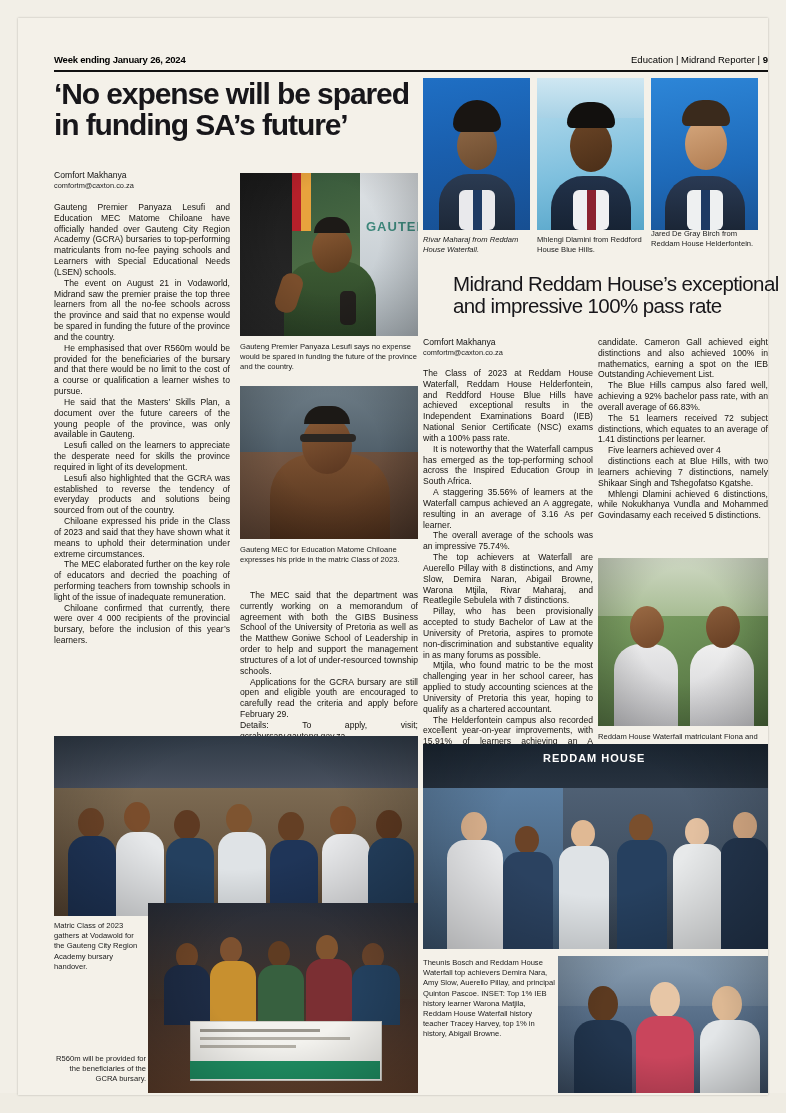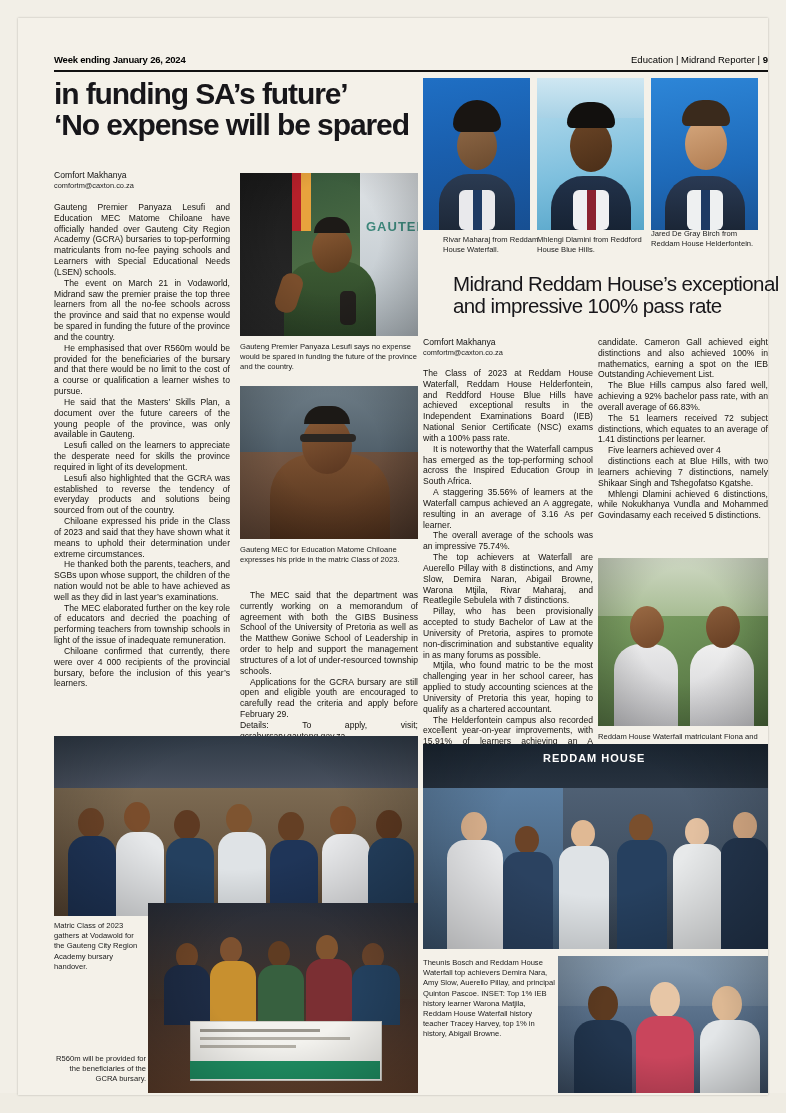--- a/index.html
+++ b/index.html
@@ -110,38 +110,37 @@
       <span>Education</span>
       <span>|</span>
       <span>Midrand Reporter</span>
       <span>|</span>
       <b>9</b>
     </div>
   </div>
   <div class="rule"></div>
 
   <div class="hl-bold" style="position:absolute;left:36px;top:60px;width:365px;font-size:30px;">
+    <div>‘No expense will be spared</div>
     <div>in funding SA’s future’</div>
-    <div>‘No expense will be spared</div>
   </div>
 
   <div class="byline" style="position:absolute;left:36px;top:152px;width:176px;">
     <div>Comfort Makhanya</div>
     <div class="mail">comfortm@caxton.co.za</div>
   </div>
 
   <div class="body" style="position:absolute;left:36px;top:184px;width:176px;">
     <p class="first">Gauteng Premier Panyaza Lesufi and Education MEC Matome Chiloane have officially handed over Gauteng City Region Academy (GCRA) bursaries to top-performing matriculants from no-fee paying schools and Learners with Special Educational Needs (LSEN) schools.</p>
-    <p>The event on March 21 in Vodaworld, Midrand saw the premier praise the top three learners from all the no-fee schools across the province and said that no expense would be spared in funding the future of the province and the country.</p>
+    <p>The event on August 21 in Vodaworld, Midrand saw the premier praise the top three learners from all the no-fee schools across the province and said that no expense would be spared in funding the future of the province and the country.</p>
     <p>He emphasised that over R560m would be provided for the beneficiaries of the bursary and that there would be no limit to the cost of a course or qualification a learner wishes to pursue.</p>
     <p>He said that the Masters’ Skills Plan, a document over the future careers of the young people of the province, was only available in Gauteng.</p>
     <p>Lesufi called on the learners to appreciate the desperate need for skills the province required in light of its development.</p>
     <p>Lesufi also highlighted that the GCRA was established to reverse the tendency of everyday products and solutions being sourced from out of the country.</p>
     <p>Chiloane expressed his pride in the Class of 2023 and said that they have shown what it means to uphold their determination under extreme circumstances.</p>
-    <p>He thanked both the parents, teachers, and SGBs upon whose support, the children of the nation would not be able to have achieved as well as they did in last year’s examinations.</p>
     <p>The MEC elaborated further on the key role of educators and decried the poaching of performing teachers from township schools in light of the issue of inadequate remuneration.</p>
     <p>Chiloane confirmed that currently, there were over 4 000 recipients of the provincial bursary, before the inclusion of this year’s learners.</p>
   </div>
 
   <div class="photo g-green" style="left:222px;top:155px;width:178px;height:163px;">
     <div class="band" style="left:0;top:0;width:52px;height:163px;background:linear-gradient(180deg,#1b1b1b,#2b2b2b);"></div>
     <div class="redstrip" style="left:52px;top:0;width:9px;height:58px;"></div>
     <div class="band" style="left:61px;top:0;width:10px;height:58px;background:#e8a33d;"></div>
     <div class="band" style="left:120px;top:0;width:58px;height:163px;background:linear-gradient(180deg,#dfe3e6,#b9c2c8);"></div>
     <div class="wordmark" style="left:126px;top:46px;font-size:13px;color:#0b6b5a;opacity:.75;">GAUTENG</div>
@@ -186,21 +185,21 @@
     <div class="band" style="left:50px;top:112px;width:9px;height:40px;background:#8c2230;"></div>
   </div>
   <div class="photo g-blue2" style="left:633px;top:60px;width:107px;height:152px;">
     <div class="band" style="left:14px;top:98px;width:80px;height:54px;background:linear-gradient(180deg,#2a3a54,#1b2636);border-radius:32px 32px 0 0;"></div>
     <div class="face" style="left:34px;top:40px;width:42px;height:52px;background:linear-gradient(160deg,#d6a87e,#b07c51);"></div>
     <div class="band" style="left:31px;top:22px;width:48px;height:26px;background:#3a2a1c;border-radius:24px 24px 6px 6px;"></div>
     <div class="band" style="left:36px;top:112px;width:36px;height:40px;background:#eef0f1;border-radius:6px;"></div>
     <div class="band" style="left:50px;top:112px;width:9px;height:40px;background:#1e3a63;"></div>
   </div>
 
-  <div class="caption" style="position:absolute;left:425px;top:217px;width:104px;">Rivar Maharaj from Reddam House Waterfall.</div>
+  <div class="caption" style="position:absolute;left:405px;top:217px;width:104px;font-style:italic;">Rivar Maharaj from Reddam House Waterfall.</div>
   <div class="caption" style="position:absolute;left:519px;top:217px;width:108px;">Mhlengi Dlamini from Reddford House Blue Hills.</div>
   <div class="caption" style="position:absolute;left:633px;top:211px;width:107px;">Jared De Gray Birch from Reddam House Helderfontein.</div>
 
   <div class="hl-light" style="position:absolute;left:405px;top:255px;width:345px;font-size:20.5px;margin-left:30px;">
     <div>Midrand Reddam House’s exceptional</div>
     <div>and impressive 100% pass rate</div>
   </div>
 
   <div class="byline" style="position:absolute;left:405px;top:319px;width:170px;">
     <div>Comfort Makhanya</div>

